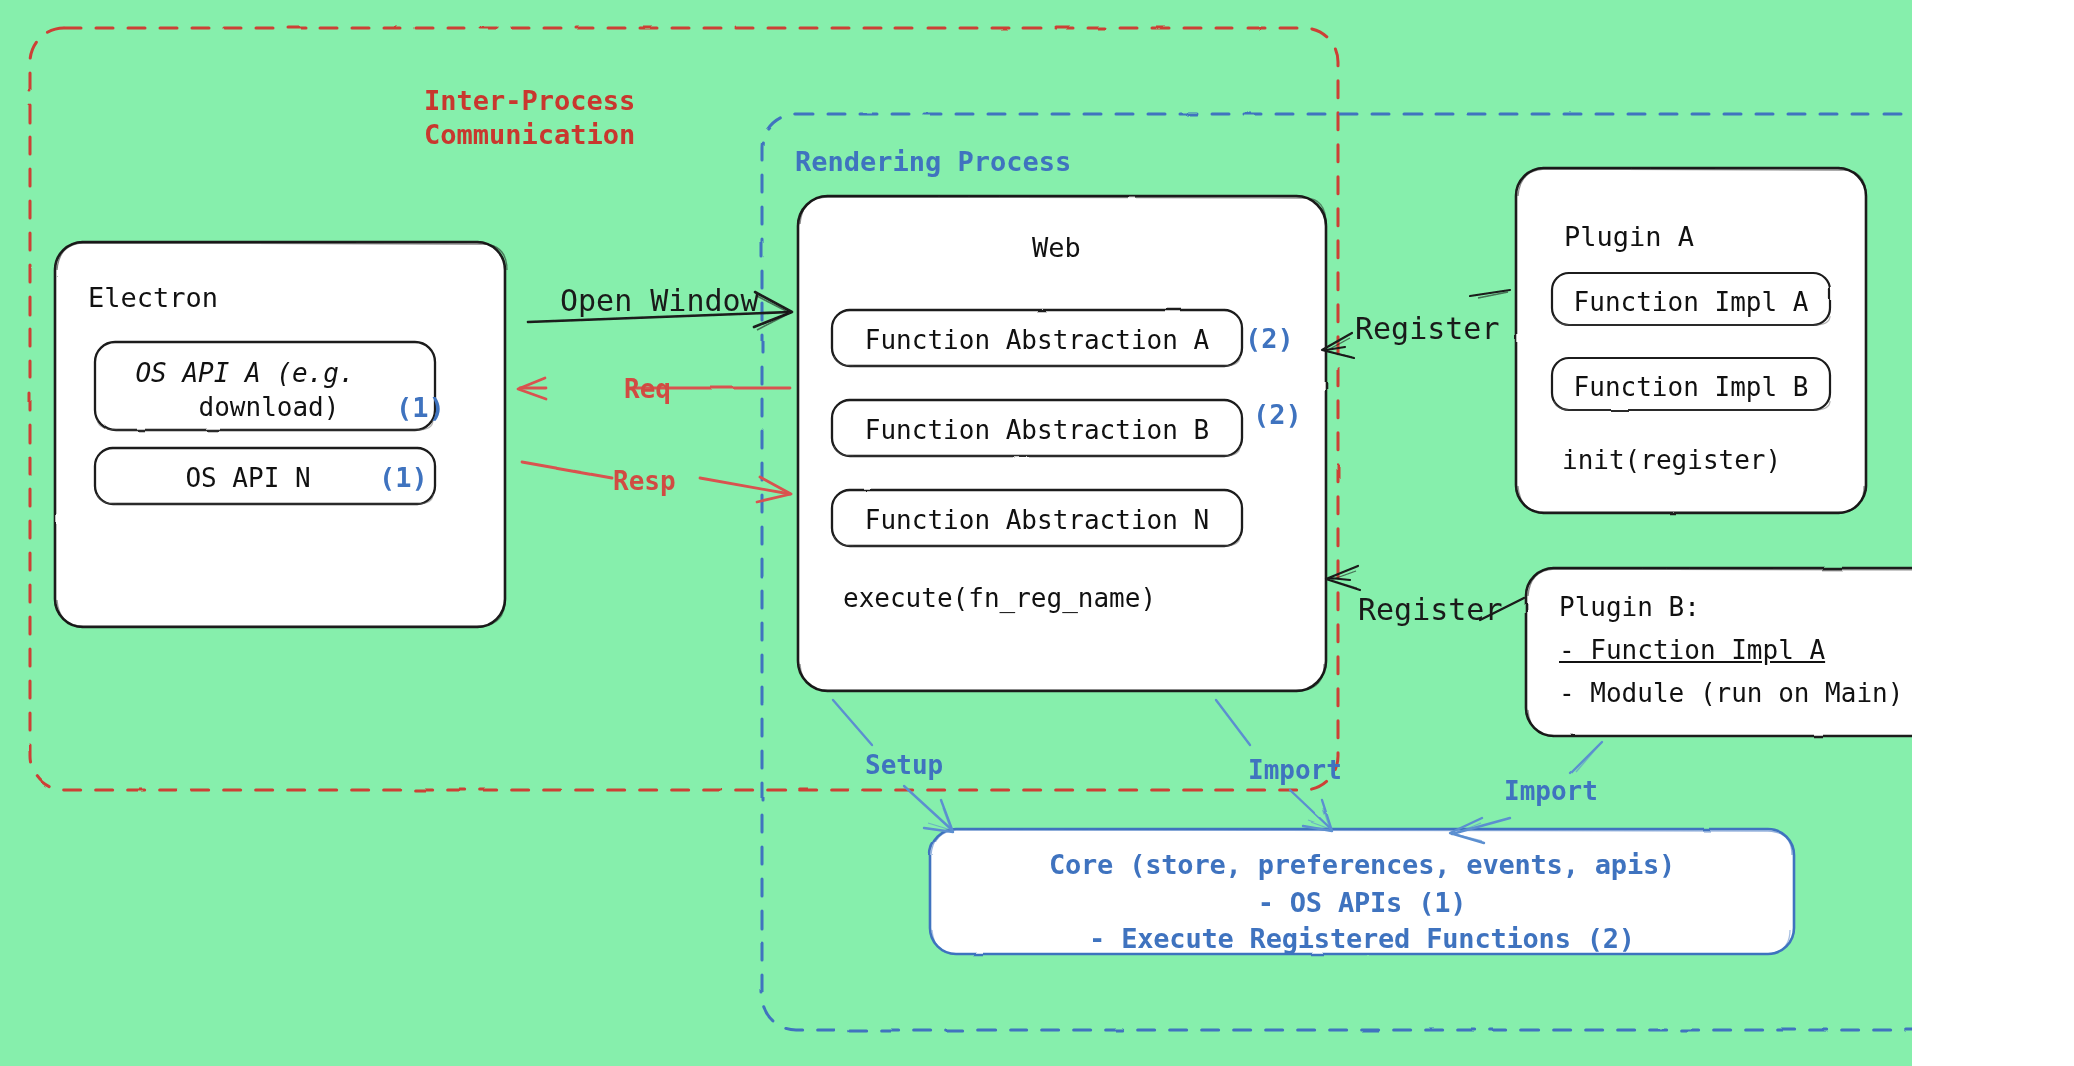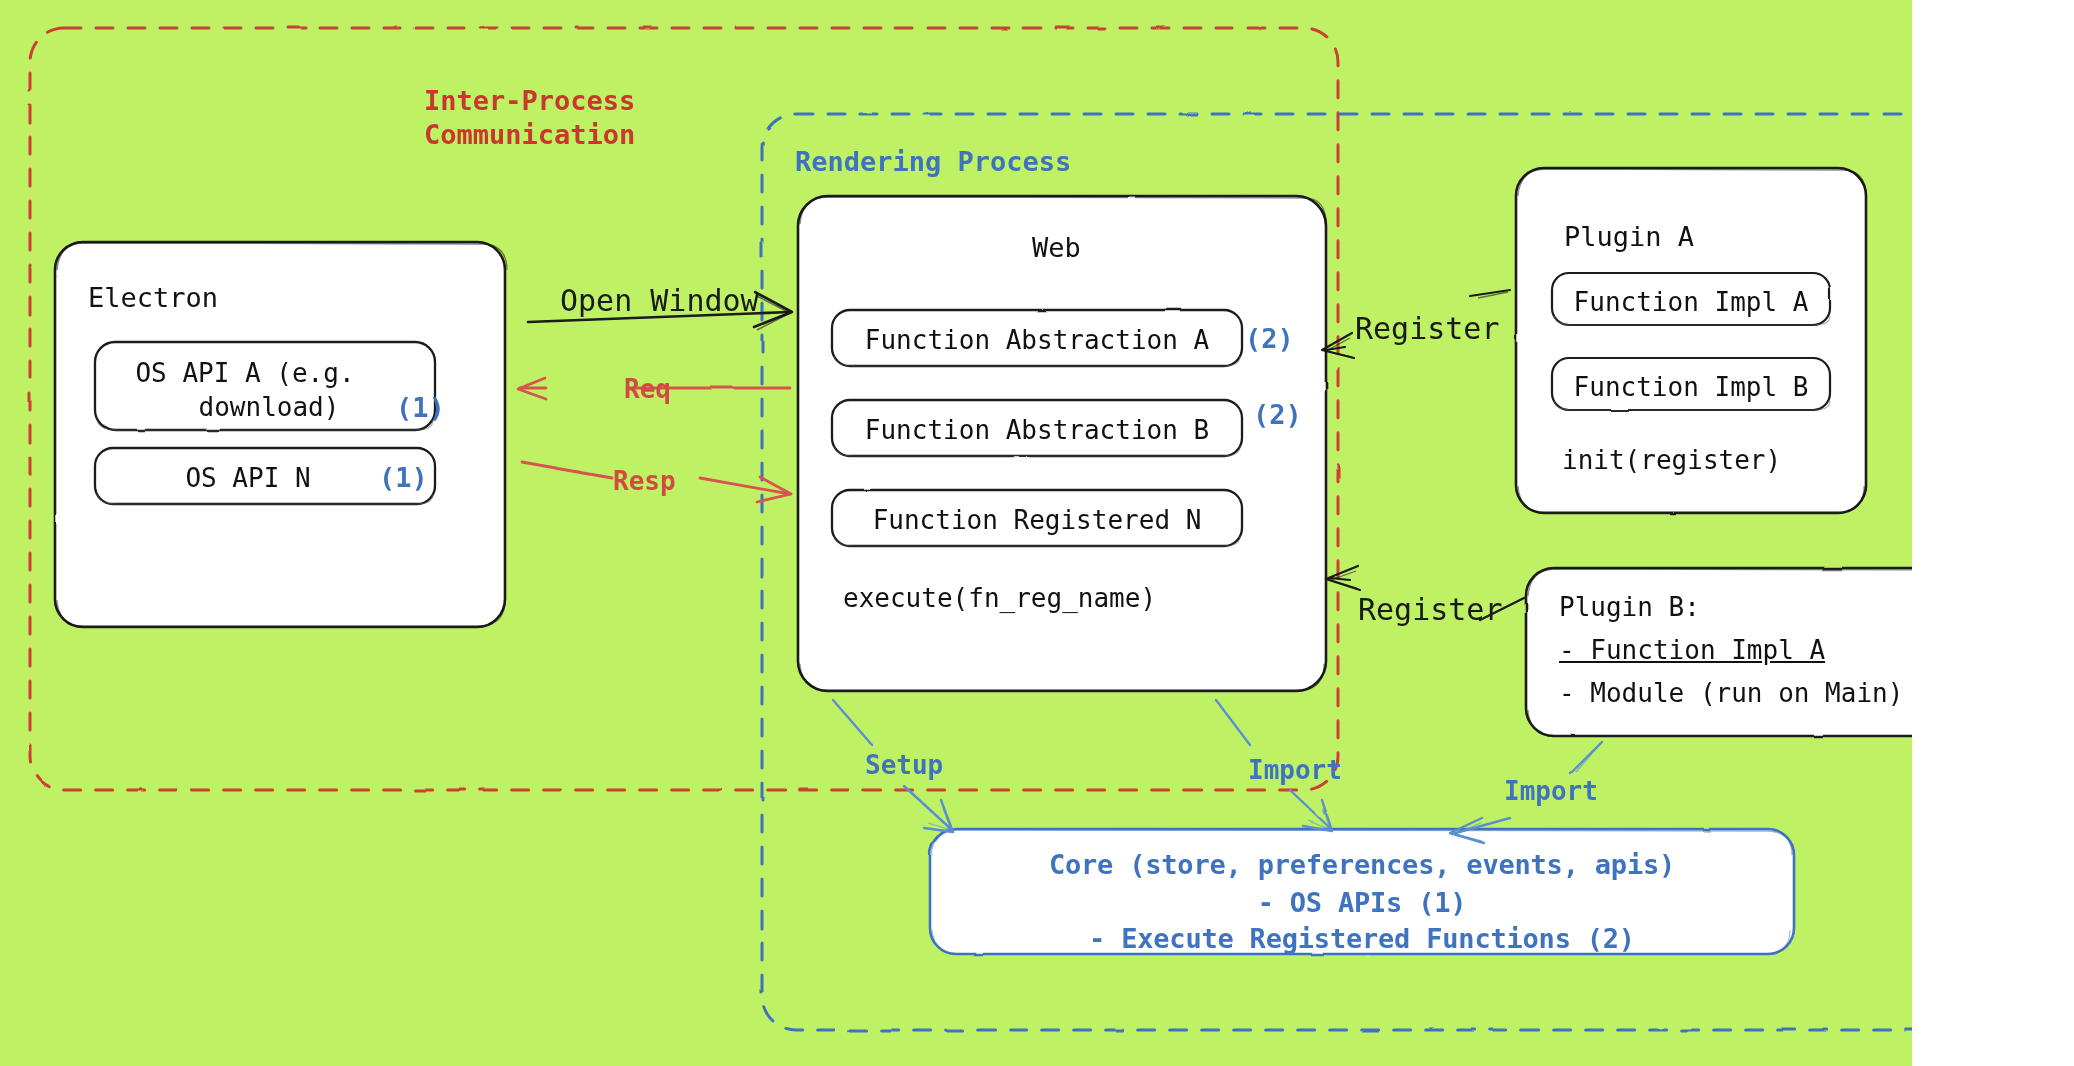--- a/index.html
+++ b/index.html
@@ -4,21 +4,21 @@
 <style>
   html, body {
     margin: 0;
     padding: 0;
     background: #ffffff;
   }
   #canvas {
     position: relative;
     width: 1912px;
     height: 1066px;
-    background: #bef264;
+    background: #86efac;
     font-family: "DejaVu Sans Mono", "Liberation Mono", monospace;
     overflow: hidden;
   }
   svg.layer {
     position: absolute;
     left: 0; top: 0;
     width: 2074px;
     height: 1066px;
     pointer-events: none;
   }
@@ -234,36 +234,36 @@
     </g>
   </svg>
 
   <div class="txt region-label-red" style="left:424px; top:84px;">Inter-Process</div>
   <div class="txt region-label-red" style="left:424px; top:118px;">Communication</div>
 
   <div class="txt region-label-blue" style="left:795px; top:145px;">Rendering Process</div>
 
   <div class="txt box-title" style="left:88px; top:281px;">Electron</div>
 
-  <div class="txt box-inner-text" style="left:95px; top:357px; width:300px;">OS API A (e.g.</div>
+  <div class="txt box-inner-text" style="left:95px; top:357px; width:300px;font-style:italic;">OS API A (e.g.</div>
   <div class="txt box-inner-text" style="left:95px; top:391px; width:300px;margin-left:24px;">download)</div>
   <div class="txt badge-blue" style="left:396px; top:391px;">(1)</div>
 
   <div class="txt box-inner-text" style="left:95px; top:462px; width:250px;padding-left:28px;">OS API N</div>
   <div class="txt badge-blue" style="left:379px; top:461px;">(1)</div>
 
   <div class="txt box-title" style="left:1032px; top:231px;">Web</div>
 
   <div class="txt box-inner-text" style="left:832px; top:324px; width:410px;">Function Abstraction A</div>
   <div class="txt badge-blue" style="left:1245px; top:322px;">(2)</div>
 
   <div class="txt box-inner-text" style="left:832px; top:414px; width:410px;">Function Abstraction B</div>
   <div class="txt badge-blue" style="left:1253px; top:398px;">(2)</div>
 
-  <div class="txt box-inner-text" style="left:832px; top:504px; width:410px;">Function Registered N</div>
+  <div class="txt box-inner-text" style="left:832px; top:504px; width:410px;">Function Abstraction N</div>
 
   <div class="txt box-foot" style="left:843px; top:582px;">execute(fn_reg_name)</div>
 
   <div class="txt box-title" style="left:1564px; top:220px;">Plugin A</div>
   <div class="txt box-inner-text" style="left:1552px; top:286px; width:278px;">Function Impl A</div>
   <div class="txt box-inner-text" style="left:1552px; top:371px; width:278px;">Function Impl B</div>
   <div class="txt box-foot" style="left:1562px; top:444px;">init(register)</div>
 
   <div class="txt plugin-list" style="left:1559px; top:591px;">Plugin B:</div>
   <div class="txt plugin-list" style="left:1559px; top:634px;text-decoration:underline;">- Function Impl A</div>

